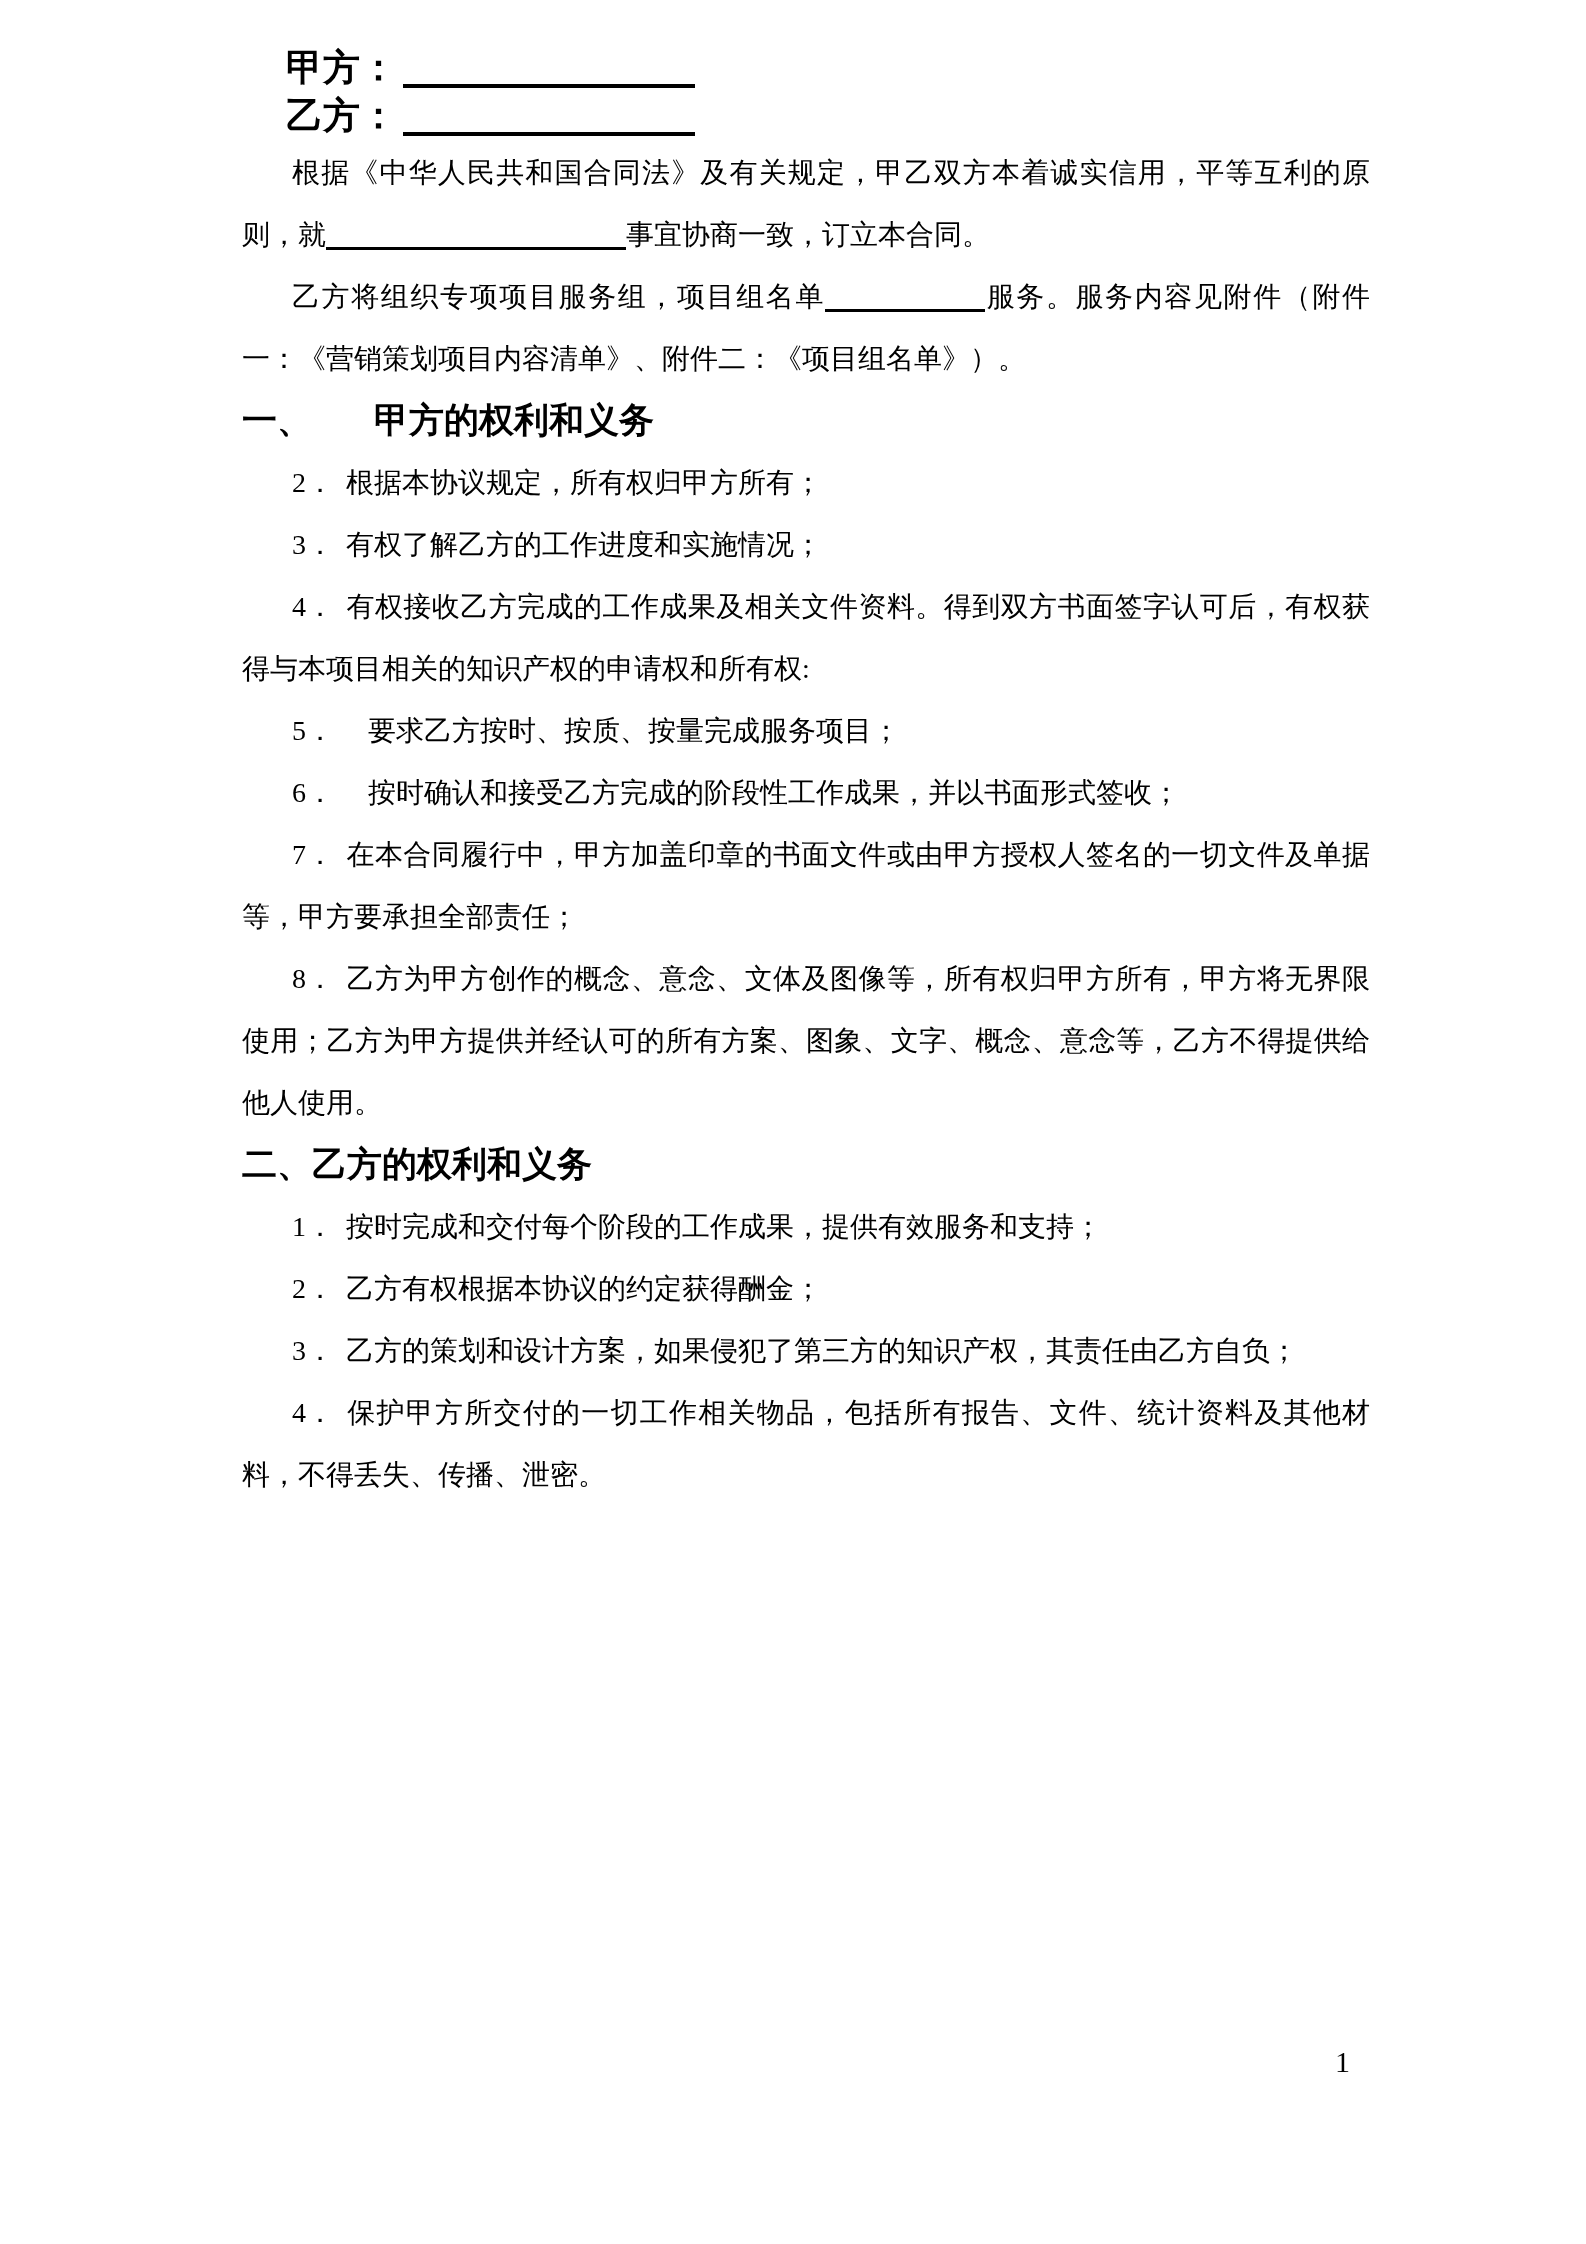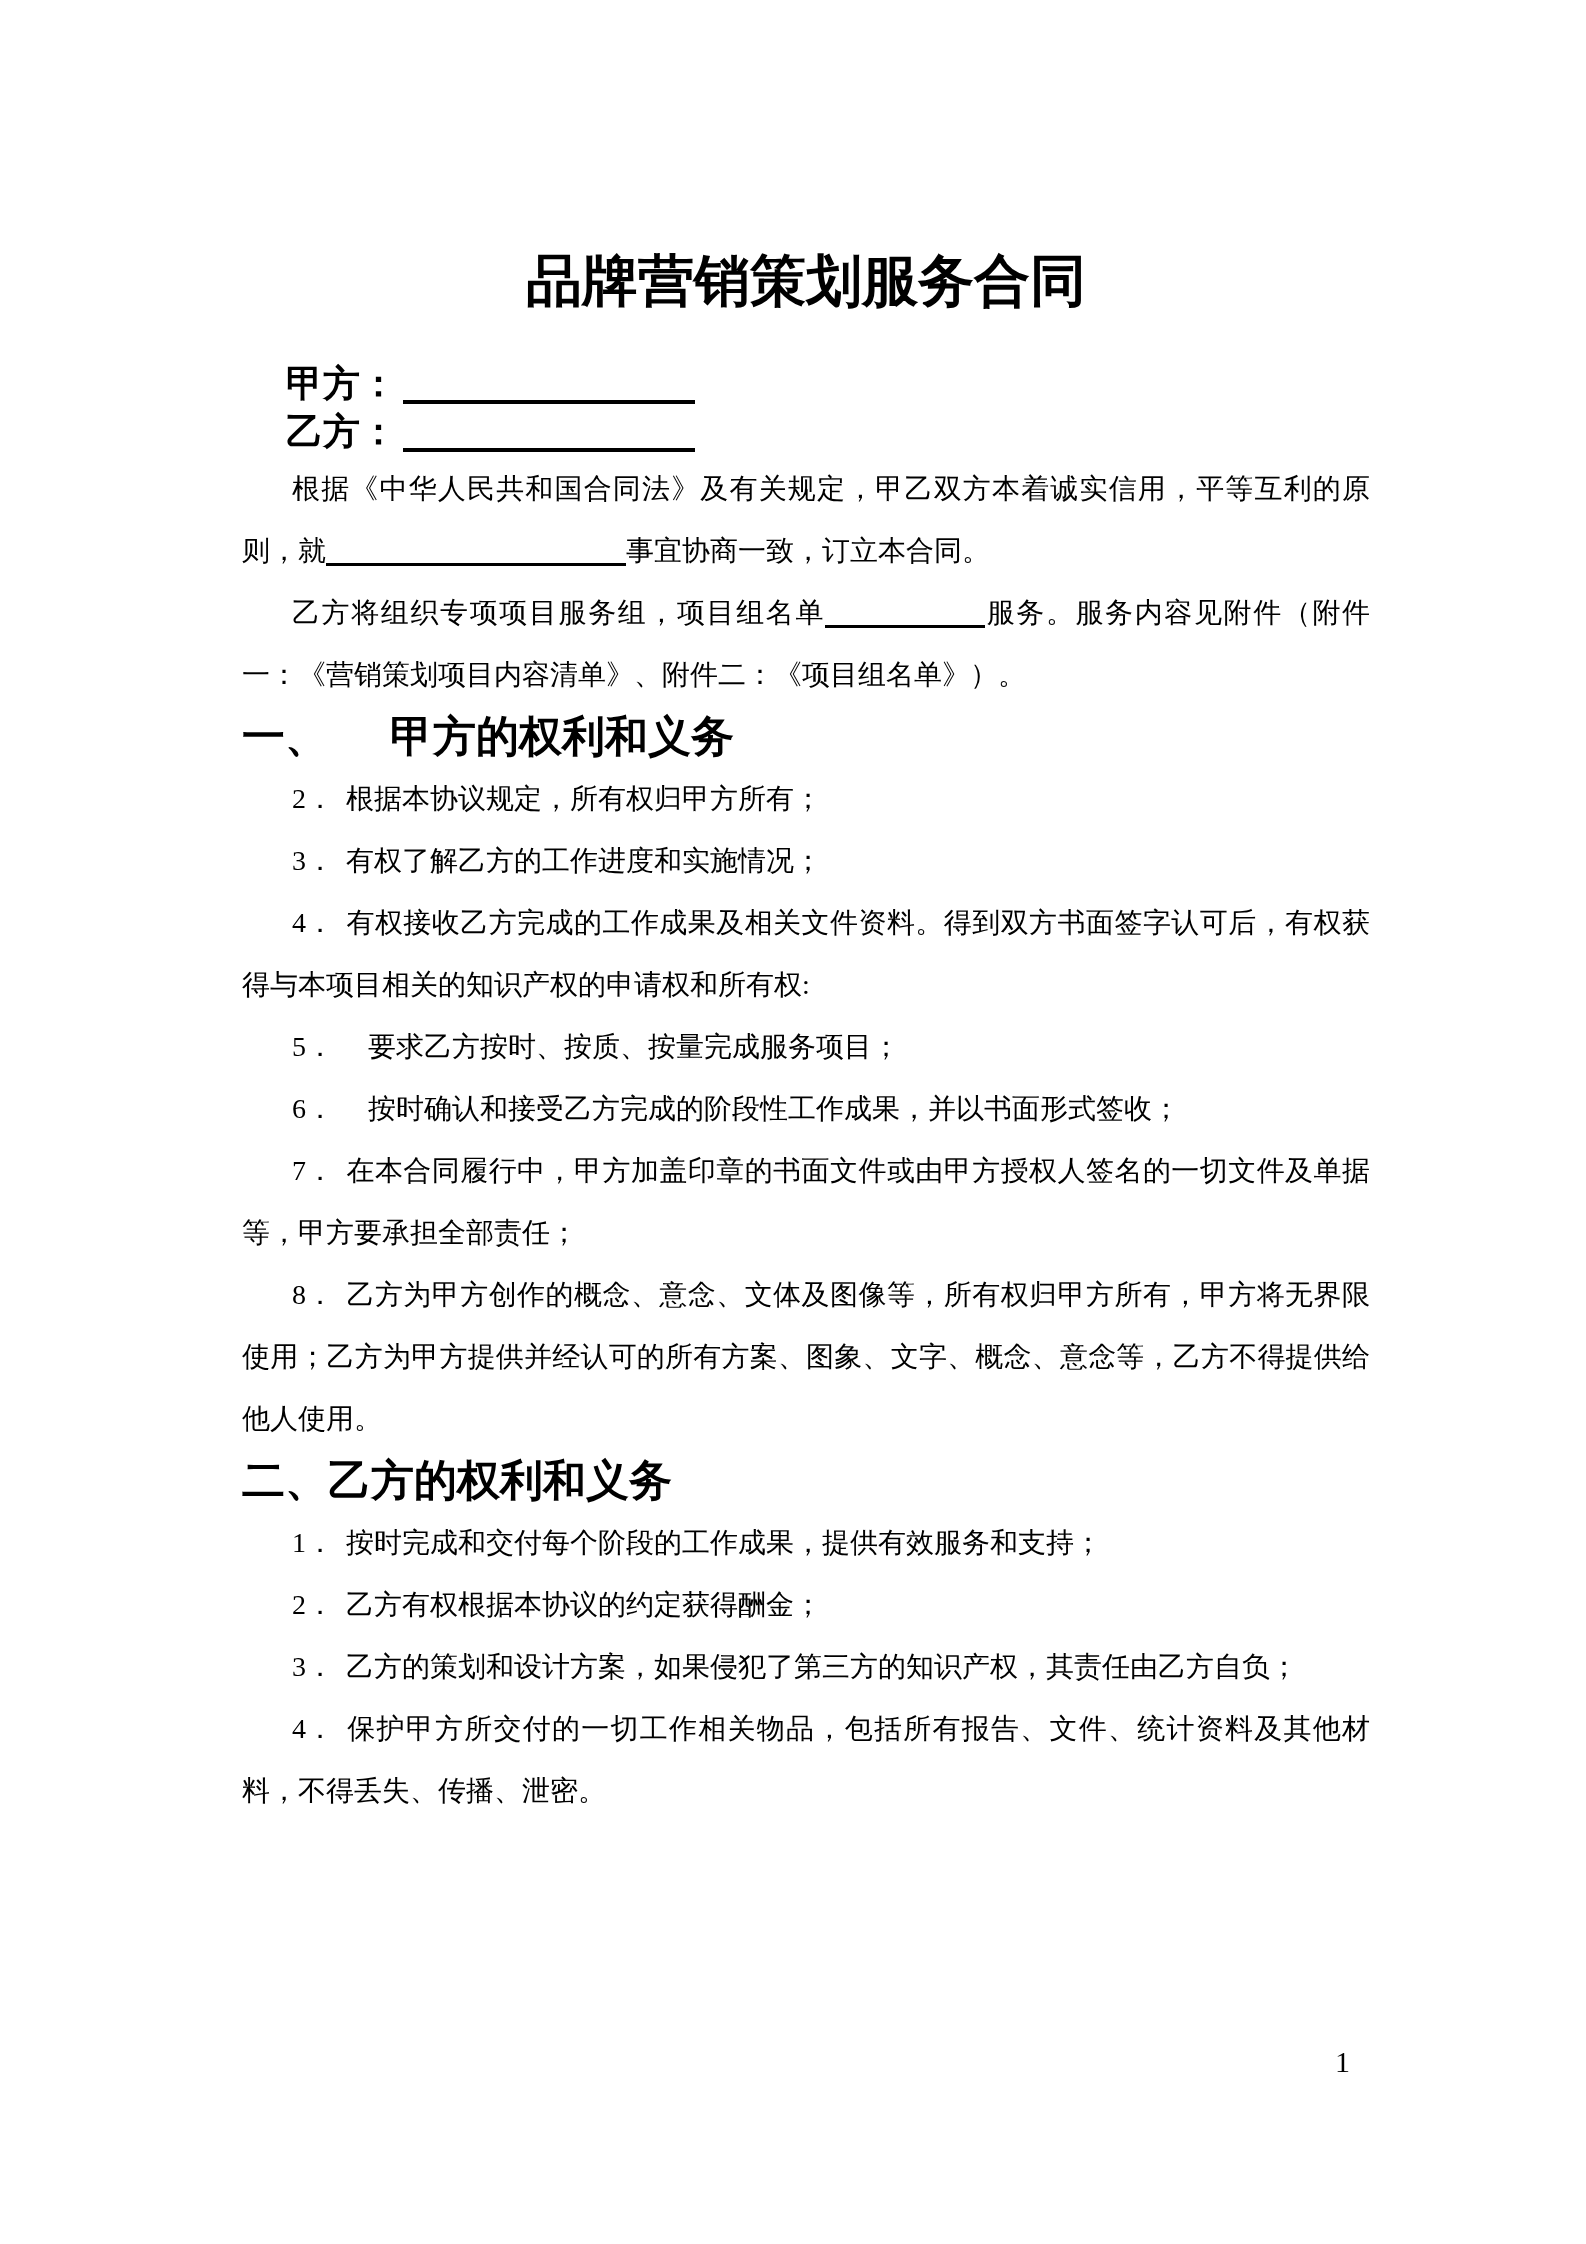--- a/index.html
+++ b/index.html
@@ -59,21 +59,21 @@
   .wrap-blank {
     display: inline-block;
     height: 0;
     border-bottom: 3px solid #000;
     vertical-align: -6px;
   }
   .blank-1 { width: 300px; }
   .blank-2 { width: 160px; }
   .section-heading {
     margin: 0;
-    font-size: 43px;
+    font-size: 35px;
     line-height: 62px;
     font-weight: 700;
     text-indent: 0;
   }
   .sec-num-wide { margin-right: 62px; }
   .item-num {
     display: inline-block;
     width: 54px;
     text-indent: 0;
   }
@@ -85,21 +85,20 @@
     font-size: 30px;
     line-height: 40px;
   }
 </style>
 </head>
 <body>
 
 <div class="page">
   <div class="content">
 
-    <h1 class="title">品牌营销策划服务合同</h1>
 
     <div class="parties">
       <div class="party-line"><span>甲方：</span><span class="party-blank"></span></div>
       <div class="party-line"><span>乙方：</span><span class="party-blank"></span></div>
     </div>
 
     <p class="para"><span>根据《中华人民共和国合同法》及有关规定，甲乙双方本着诚实信用，平等互利的原则，就</span><span class="wrap-blank blank-1"></span><span>事宜协商一致，订立本合同。</span></p>
 
     <p class="para"><span>乙方将组织专项项目服务组，项目组名单</span><span class="wrap-blank blank-2"></span><span>服务。服务内容见附件（附件一：《营销策划项目内容清单》、附件二：《项目组名单》）。</span></p>
 

